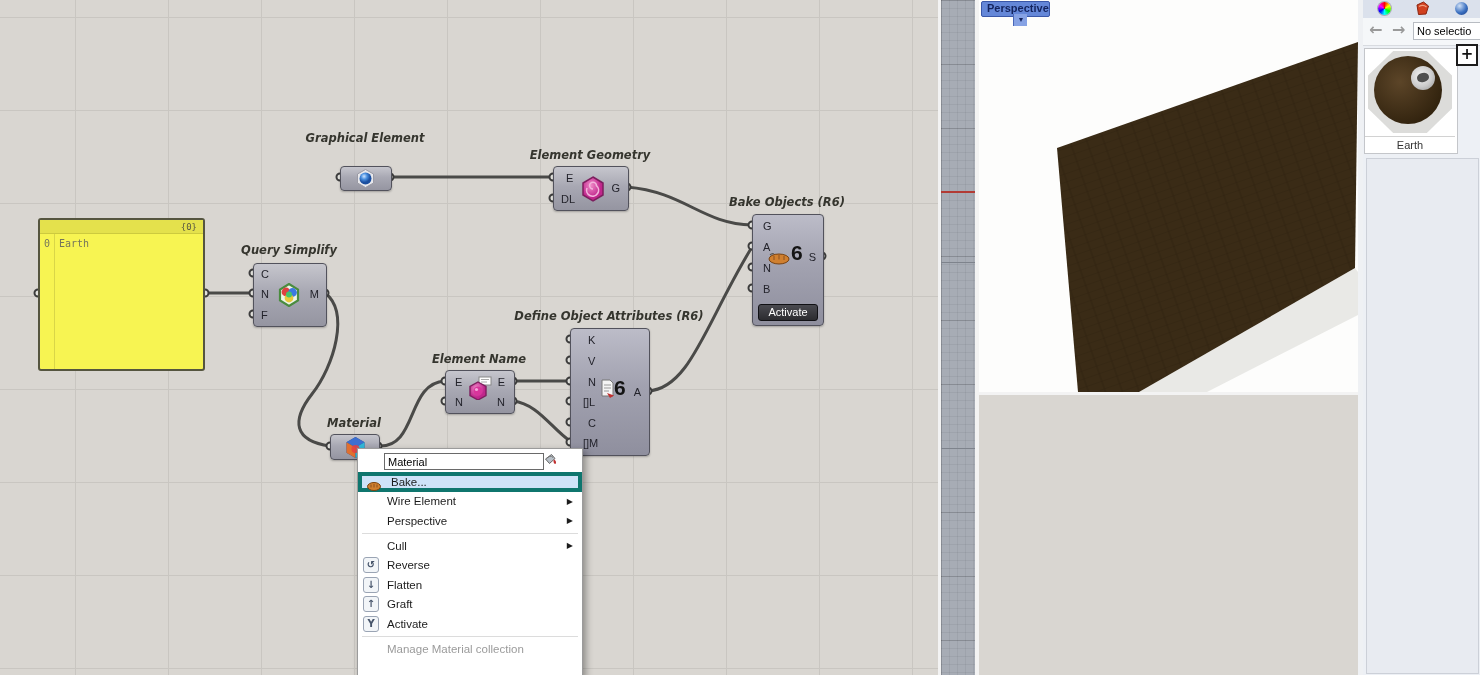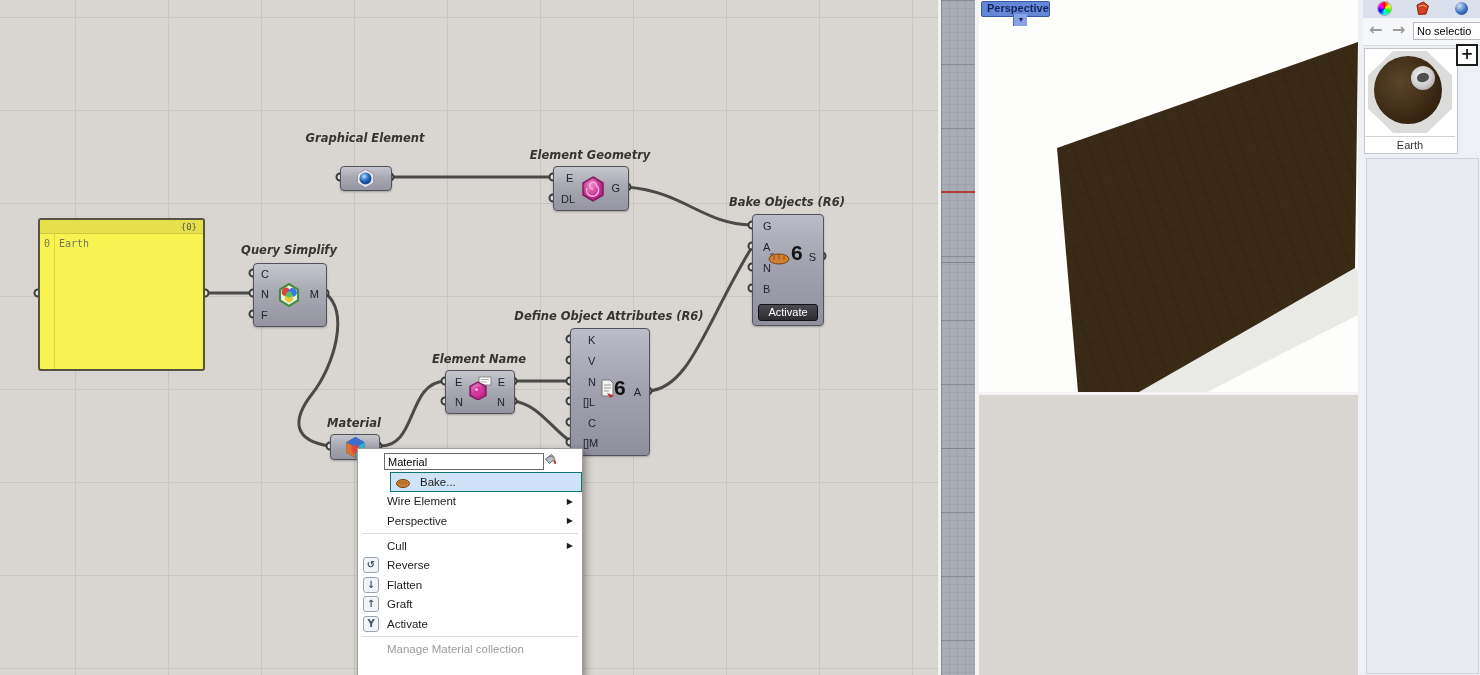--- a/index.html
+++ b/index.html
@@ -38,21 +38,21 @@
   #gh-panel .pval{position:absolute;left:19px;top:18px;font:10px "DejaVu Sans Mono",monospace;color:#75755c;}
 
   
   #ctx-menu{position:absolute;left:357px;top:448px;width:224px;height:227px;overflow:hidden;
     background:#fff;border:1px solid #9b9b9b;box-shadow:3px 3px 7px rgba(0,0,0,.35);z-index:30;}
   .mfield{position:absolute;left:26px;top:4px;width:152px;height:15px;border:1px solid #6a6a6a;
     font:11px "Liberation Sans",sans-serif;padding:0 3px;}
   .mrows{position:absolute;left:0;top:23px;right:0;}
   .mrow{position:relative;height:19.6px;display:flex;align-items:center;padding-left:29px;
     font:11.5px "Liberation Sans",sans-serif;color:#1c1c1c;box-sizing:border-box;}
-  .mrow.hl{background:#cfe3f8;border:1px solid #0f766e;box-sizing:border-box;margin-left:32px;}
+  .mrow.hl{background:#cfe3f8;border:4px solid #0f766e;box-sizing:border-box;}
   .mrow.disabled{color:#9b9b9b;}
   .msep{height:1px;background:#dcdcdc;margin:2px 4px;}
   .subarrow{position:absolute;right:9px;font:8px "DejaVu Sans",sans-serif;color:#1c1c1c;}
   .ibox{position:absolute;left:5px;width:14px;height:14px;border:1px solid #9aa4b4;border-radius:3px;
     background:#f2f5f8;color:#46546a;font:bold 10px/13px "DejaVu Sans",sans-serif;text-align:center;}
   .battery{position:absolute;left:7px;width:9px;height:13px;border:1px solid #8a8a8a;border-radius:2px;
     background:linear-gradient(#dfdfdf,#9a9a9a);}
   .battery::after{content:"";position:absolute;left:2px;top:3px;width:3px;height:7px;background:#555;}
   .mi-svg{position:absolute;left:4px;top:2px;}
 

